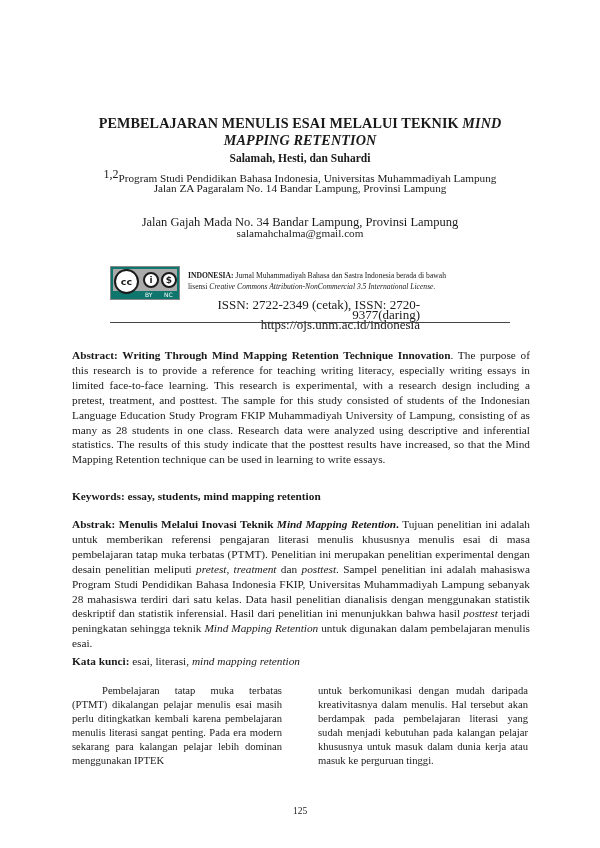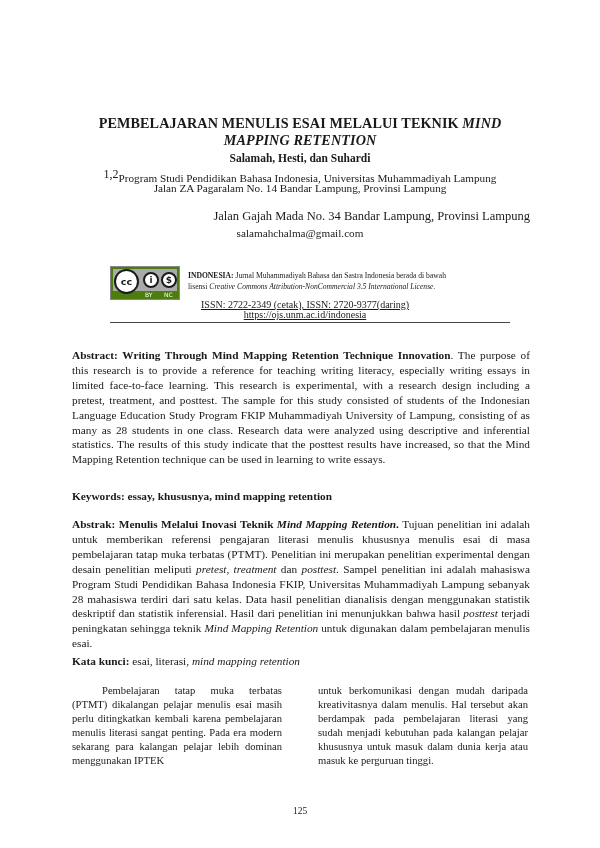--- a/index.html
+++ b/index.html
@@ -16,21 +16,21 @@
     .authors {
       position: absolute; left: 70px; width: 460px; top: 152px; text-align: center;
       font-weight: bold; font-size: 11.5px;
     }
     .affil {
       position: absolute; left: 70px; width: 460px; text-align: center; font-size: 11.2px; line-height: 14px;
     }
     .affil sup { font-size: 12px; vertical-align: 4px; }
     .affil.big { font-size: 12.5px; }
     .cc-badge {
-      position: absolute; left: 110px; top: 266px; width: 70px; height: 34px; background: #4d7c0f;
+      position: absolute; left: 110px; top: 266px; width: 70px; height: 34px; background: #0f766e;
       border: 1px solid #888; box-sizing: border-box;
     }
     .cc-top { position: absolute; left: 2px; top: 2px; width: 64px; height: 22px; background: #aaaaaa; }
     .cc-circle {
       position: absolute; top: 3px; width: 20px; height: 20px; border-radius: 50%; background: #fff;
       border: 2px solid #1a1a1a; box-sizing: border-box; font-family: "DejaVu Sans", sans-serif;
       font-weight: bold; font-size: 9px; color: #1a1a1a; text-align: center; line-height: 16px;
     }
     .cc-circle.main { left: 3px; top: 2px; width: 25px; height: 25px; line-height: 21px; font-size: 9.5px; }
     .cc-circle.by { left: 32px; width: 16px; height: 16px; top: 5px; line-height: 12px; font-size: 9px; }
@@ -39,21 +39,21 @@
       position: absolute; bottom: 1px; font-family: "DejaVu Sans", sans-serif; font-size: 6px; color: #fff;
     }
     .cc-lbl.by { left: 34px; }
     .cc-lbl.nc { left: 53px; }
     .license {
       position: absolute; left: 188px; top: 270px; width: 320px; font-size: 7.6px; line-height: 11px;
     }
     .license b { font-weight: bold; margin-top: 36px; }
     .license i { font-style: italic; }
     .issn {
-      position: absolute; left: 190px; width: 230px; top: 300px; text-align: center; font-size: 10px; line-height: 10px; text-decoration: underline;
+      position: absolute; left: 190px; width: 230px; top: 300px; text-align: right; font-size: 13px; line-height: 10px;
     }
     .rule { position: absolute; left: 110px; width: 400px; top: 322px; height: 1px; background: #444; }
     .para {
       position: absolute; left: 72px; width: 458px; font-size: 11.3px; line-height: 14.9px; text-align: justify;
     }
     .para b { font-weight: bold; }
     .para i { font-style: italic; }
     .kw { position: absolute; left: 72px; width: 458px; font-size: 11.3px; }
     .col {
       position: absolute; width: 210px; font-size: 10.6px; line-height: 14px; text-align: justify;
@@ -70,21 +70,21 @@
 
   <div class="title">
     <span>PEMBELAJARAN MENULIS ESAI MELALUI TEKNIK </span><i>MIND</i><br>
     <i>MAPPING RETENTION</i>
   </div>
 
   <div class="authors">Salamah, Hesti, dan Suhardi</div>
 
   <div class="affil" style="top:167px;"><sup>1,2</sup><span>Program Studi Pendidikan Bahasa Indonesia,  Universitas Muhammadiyah Lampung</span></div>
   <div class="affil" style="top:181px;"><span>Jalan ZA Pagaralam No. 14 Bandar Lampung, Provinsi Lampung</span></div>
-  <div class="affil big" style="top:209px;text-align:right;"><span>Jalan Gajah Mada No. 34 Bandar Lampung, Provinsi Lampung</span></div>
+  <div class="affil big" style="top:215px;"><span>Jalan Gajah Mada No. 34 Bandar Lampung, Provinsi Lampung</span></div>
   <div class="affil" style="top:226px;"><span>salamahchalma@gmail.com</span></div>
 
   <div class="cc-badge">
     <div class="cc-top"></div>
     <div class="cc-circle main">cc</div>
     <div class="cc-circle by">i</div>
     <div class="cc-circle nc">$</div>
     <span class="cc-lbl by">BY</span>
     <span class="cc-lbl nc">NC</span>
   </div>
@@ -96,21 +96,21 @@
 
   <div class="issn">
     <div>ISSN: 2722-2349 (cetak), ISSN: 2720-9377(daring)</div>
     <div>https://ojs.unm.ac.id/indonesia</div>
   </div>
 
   <div class="rule"></div>
 
   <div class="para" style="top:348px;"><b>Abstract: Writing Through Mind Mapping Retention Technique Innovation</b><span>. The purpose of this research is to provide a reference for teaching writing literacy, especially writing essays in limited face-to-face learning. This research is experimental, with a research design including a pretest, treatment, and posttest. The sample for this study consisted of students of the Indonesian Language Education Study Program FKIP Muhammadiyah University of Lampung, consisting of as many as 28 students in one class. Research data were analyzed using descriptive and inferential statistics. The results of this study indicate that the posttest results have increased, so that the Mind Mapping Retention technique can be used in learning to write essays.</span></div>
 
-  <div class="kw" style="top:490px;font-weight:bold;">Keywords: essay, khususnya, mind mapping retention</div>
+  <div class="kw" style="top:490px;font-weight:bold;">Keywords: essay, students, mind mapping retention</div>
 
   <div class="para" style="top:517px;"><b><span>Abstrak: Menulis Melalui Inovasi Teknik </span><i>Mind Mapping Retention</i><span>.</span></b><span> Tujuan penelitian ini adalah untuk memberikan referensi pengajaran literasi menulis khususnya menulis esai di masa pembelajaran tatap muka terbatas (PTMT). Penelitian ini merupakan penelitian experimental dengan desain penelitian meliputi </span><i>pretest</i><span>, </span><i>treatment</i><span> dan </span><i>posttest</i><span>. Sampel penelitian ini adalah mahasiswa Program Studi Pendidikan Bahasa Indonesia FKIP, Universitas Muhammadiyah Lampung sebanyak 28 mahasiswa terdiri dari satu kelas. Data hasil penelitian dianalisis dengan menggunakan statistik deskriptif dan statistik inferensial. Hasil dari penelitian ini menunjukkan bahwa hasil </span><i>posttest</i><span> terjadi peningkatan sehingga teknik </span><i>Mind Mapping Retention</i><span> untuk digunakan dalam pembelajaran menulis esai.</span></div>
 
   <div class="kw" style="top:655px;"><b>Kata kunci:</b><span> esai, literasi, </span><i>mind mapping retention</i></div>
 
   <div class="col right"><span>untuk berkomunikasi dengan mudah daripada kreativitasnya dalam menulis. Hal tersebut akan berdampak pada pembelajaran literasi yang sudah menjadi kebutuhan pada kalangan pelajar khususnya untuk masuk dalam dunia kerja atau masuk ke perguruan tinggi.</span></div>
   <div class="col left"><span class="indent"></span><span>Pembelajaran tatap muka terbatas (PTMT) dikalangan pelajar menulis esai masih perlu ditingkatkan kembali karena pembelajaran menulis literasi sangat penting. Pada era modern sekarang para kalangan pelajar lebih dominan menggunakan IPTEK</span></div>
 
   <div class="pagenum">125</div>
 </div>

